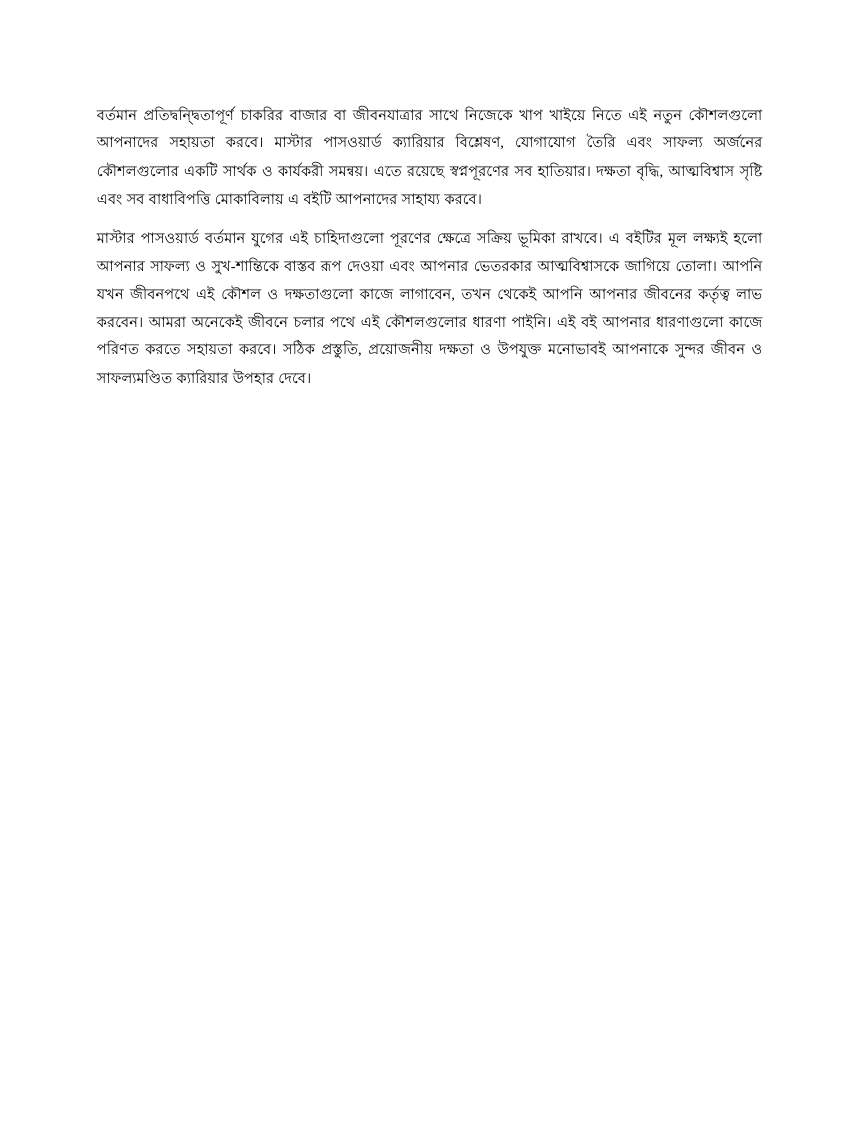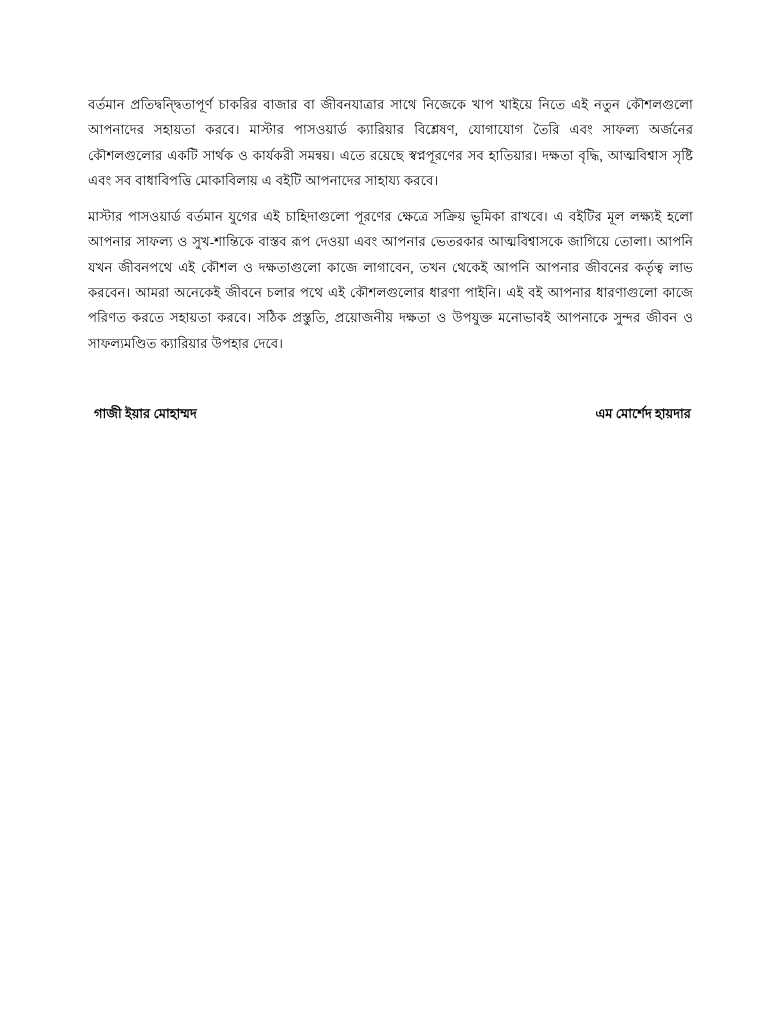--- a/index.html
+++ b/index.html
@@ -73,19 +73,15 @@
 </head>
 <body>
 
 <div class="page">
 
   <div class="content">
     <p class="para">বর্তমান প্রতিদ্বন্দ্বিতাপূর্ণ চাকরির বাজার বা জীবনযাত্রার সাথে নিজেকে খাপ খাইয়ে নিতে এই নতুন কৌশলগুলো আপনাদের সহায়তা করবে। মাস্টার পাসওয়ার্ড ক্যারিয়ার বিশ্লেষণ, যোগাযোগ তৈরি এবং সাফল্য অর্জনের কৌশলগুলোর একটি সার্থক ও কার্যকরী সমন্বয়। এতে রয়েছে স্বপ্নপূরণের সব হাতিয়ার। দক্ষতা বৃদ্ধি, আত্মবিশ্বাস সৃষ্টি এবং সব বাধাবিপত্তি মোকাবিলায় এ বইটি আপনাদের সাহায্য করবে।</p>
     <p class="para last">মাস্টার পাসওয়ার্ড বর্তমান যুগের এই চাহিদাগুলো পূরণের ক্ষেত্রে সক্রিয় ভূমিকা রাখবে। এ বইটির মূল লক্ষ্যই হলো আপনার সাফল্য ও সুখ-শান্তিকে বাস্তব রূপ দেওয়া এবং আপনার ভেতরকার আত্মবিশ্বাসকে জাগিয়ে তোলা। আপনি যখন জীবনপথে এই কৌশল ও দক্ষতাগুলো কাজে লাগাবেন, তখন থেকেই আপনি আপনার জীবনের কর্তৃত্ব লাভ করবেন। আমরা অনেকেই জীবনে চলার পথে এই কৌশলগুলোর ধারণা পাইনি। এই বই আপনার ধারণাগুলো কাজে পরিণত করতে সহায়তা করবে। সঠিক প্রস্তুতি, প্রয়োজনীয় দক্ষতা ও উপযুক্ত মনোভাবই আপনাকে সুন্দর জীবন ও সাফল্যমণ্ডিত ক্যারিয়ার উপহার দেবে।</p>
   </div>
 
-  <div class="signature-row">
-    <span class="sig-left">গাজী ইয়ার মোহাম্মদ</span>
-    <span class="sig-right">এম মোর্শেদ হায়দার</span>
-  </div>
 
 
 </div>
 
 </body></html>

